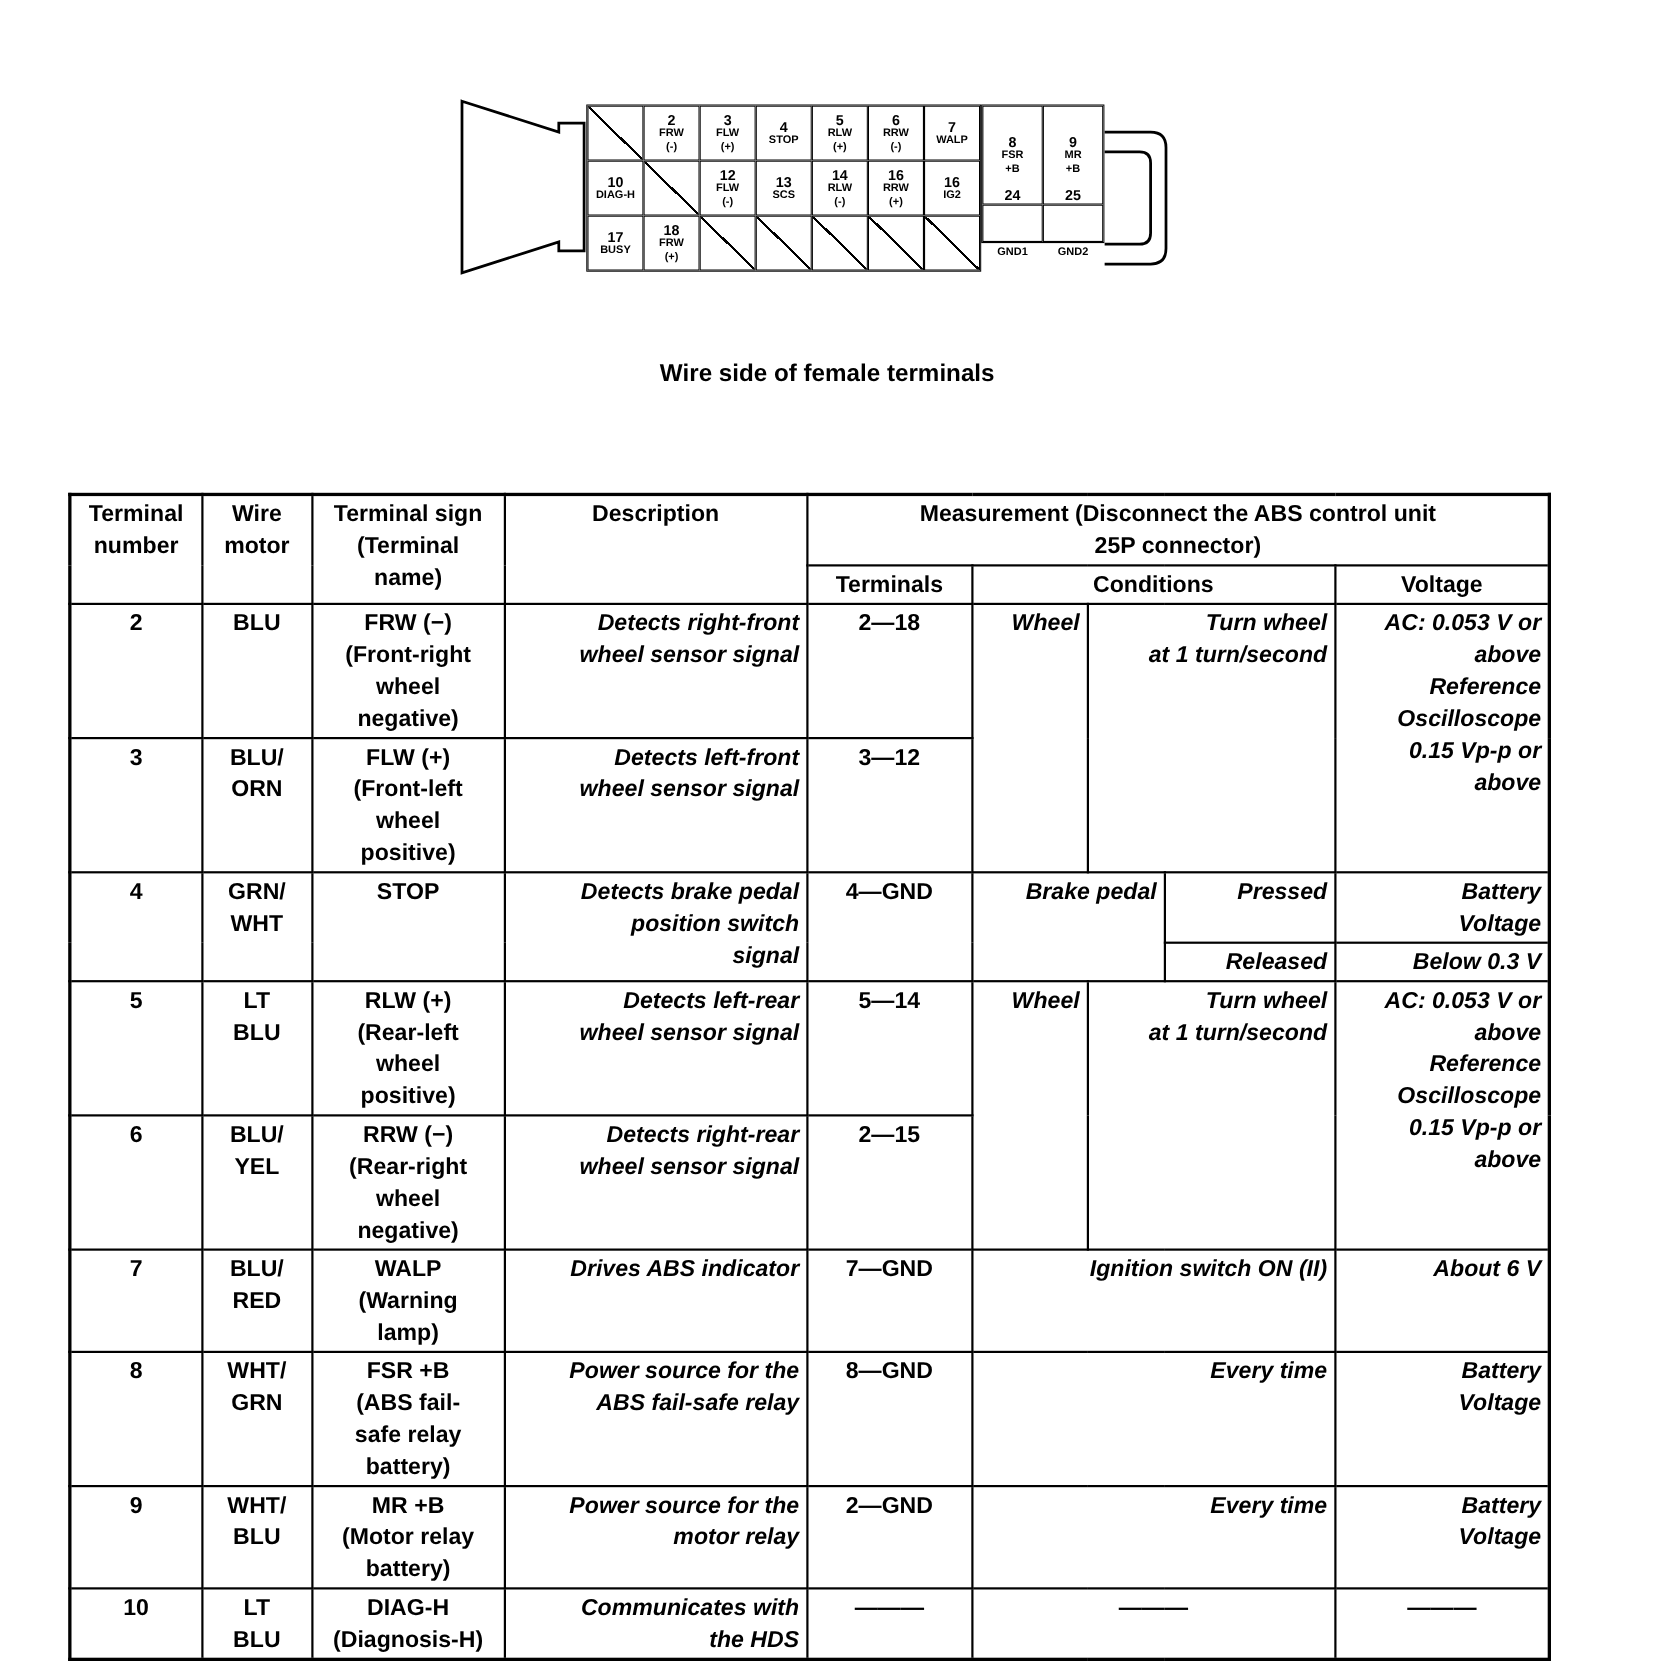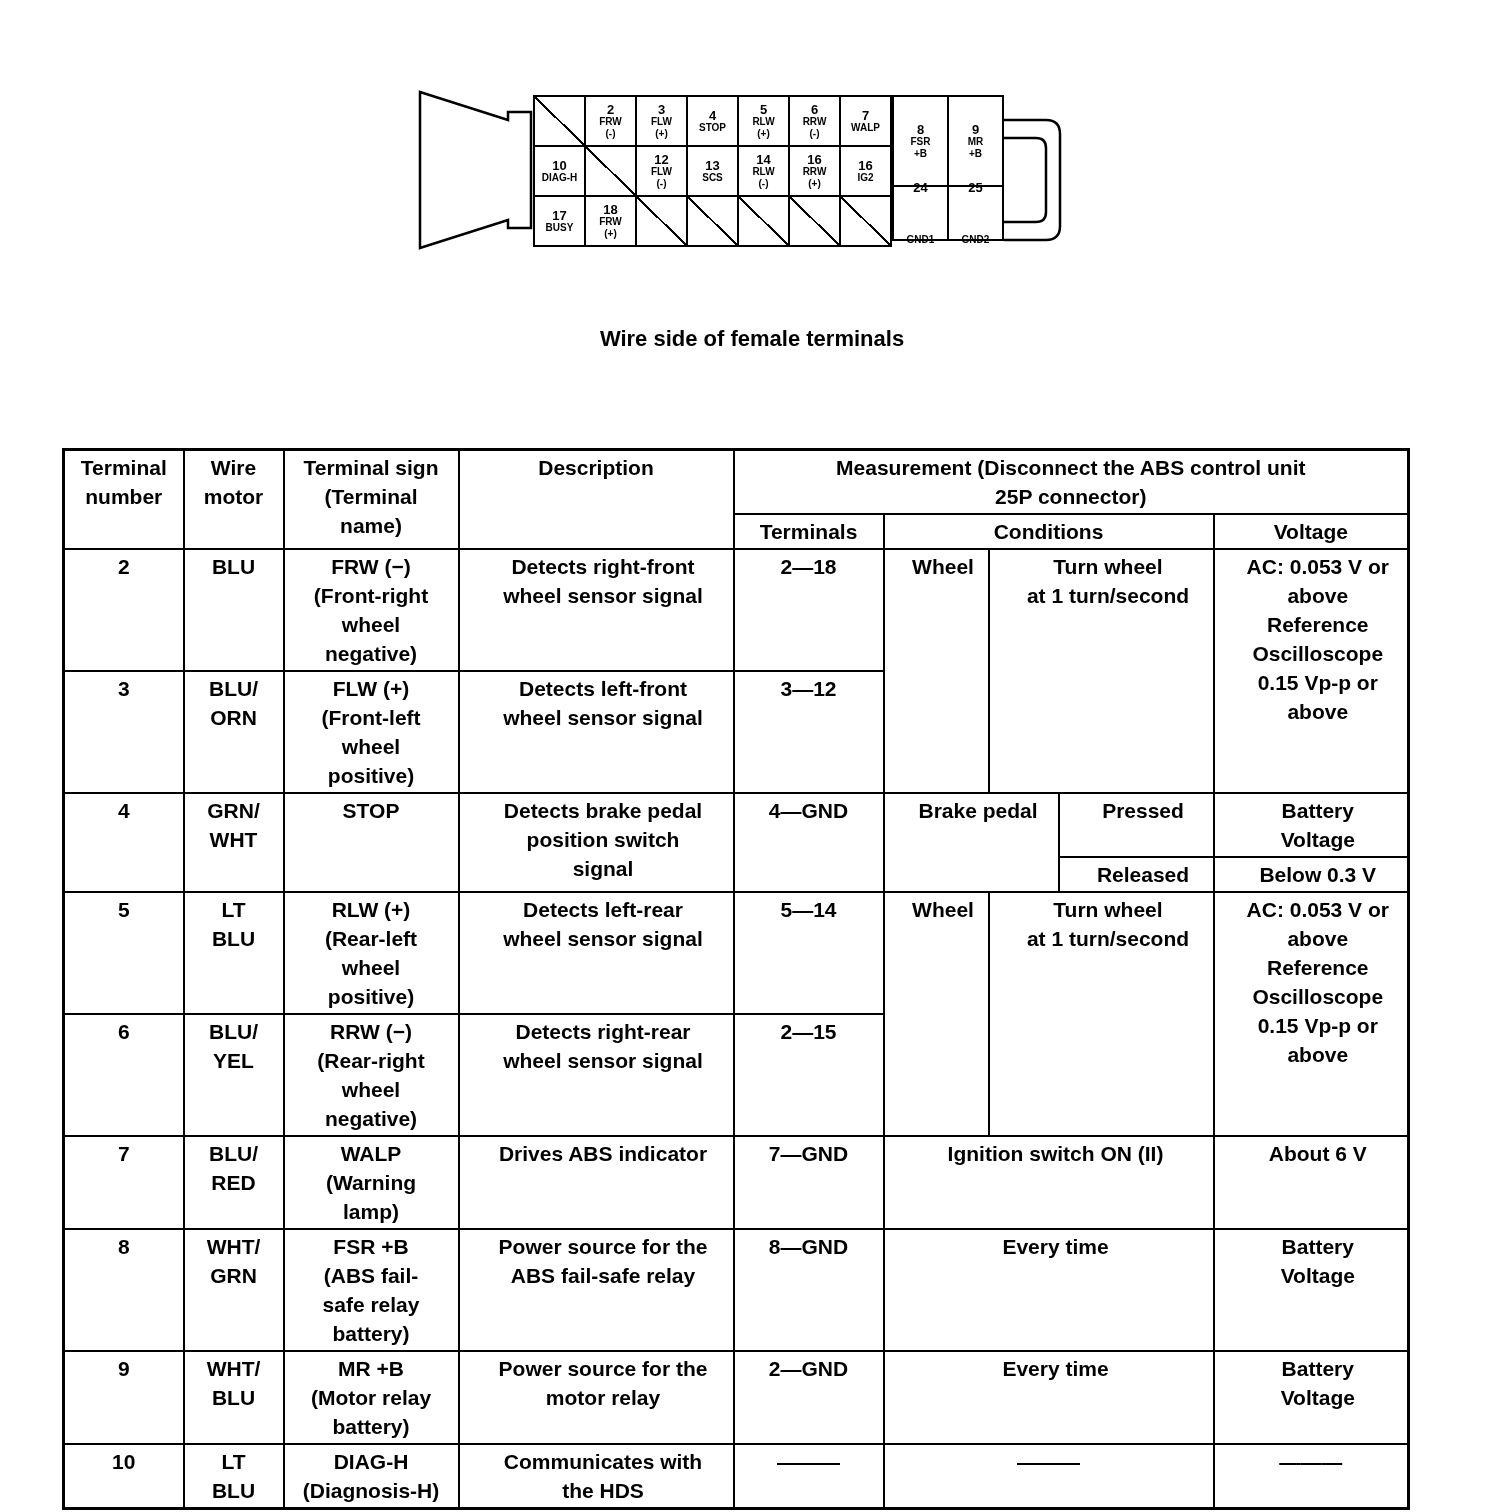--- a/index.html
+++ b/index.html
@@ -41,21 +41,21 @@
   .rrow { display: flex; }
   .rcell {
     width: 55px;
     border: 1px solid #000;
     display: flex; flex-direction: column;
     align-items: center; justify-content: center;
     font-weight: bold; text-align: center; background: #fff;
   }
   .rcell .cnum { font-size: 13px; }
   .rcell.tall { height: 90px; }
-  .rcell.short { height: 54px; gap: 40px; }
+  .rcell.short { height: 34px; gap: 40px; }
   .bracket { margin-top: 22px; display: block; }
 
   .caption {
     margin-top: 76px;
     text-align: center;
     font-size: 22px;
     font-weight: bold;
   }
 
   
@@ -69,21 +69,21 @@
     font-size: 21px;
   }
   .tt th, .tt td {
     border: 2px solid #000;
     vertical-align: top;
     line-height: 29px;
     padding: 2px 6px;
   }
   .tt th { text-align: center; }
   .tt td.c { text-align: center; }
-  .tt td.l { text-align: center; padding-left: 20px; }
+  .tt td.l { text-align: right; padding-left: 20px; font-style: italic; }
 </style>
 </head>
 <body>
 
 <div class="connector">
 
   <svg class="wedge" width="115" height="160" viewBox="0 0 115 160">
     <polygon points="2,2 90,30 90,22 113,22 113,138 90,138 90,130 2,158" fill="#ffffff" stroke="#000000" stroke-width="2.5"></polygon>
   </svg>
 

